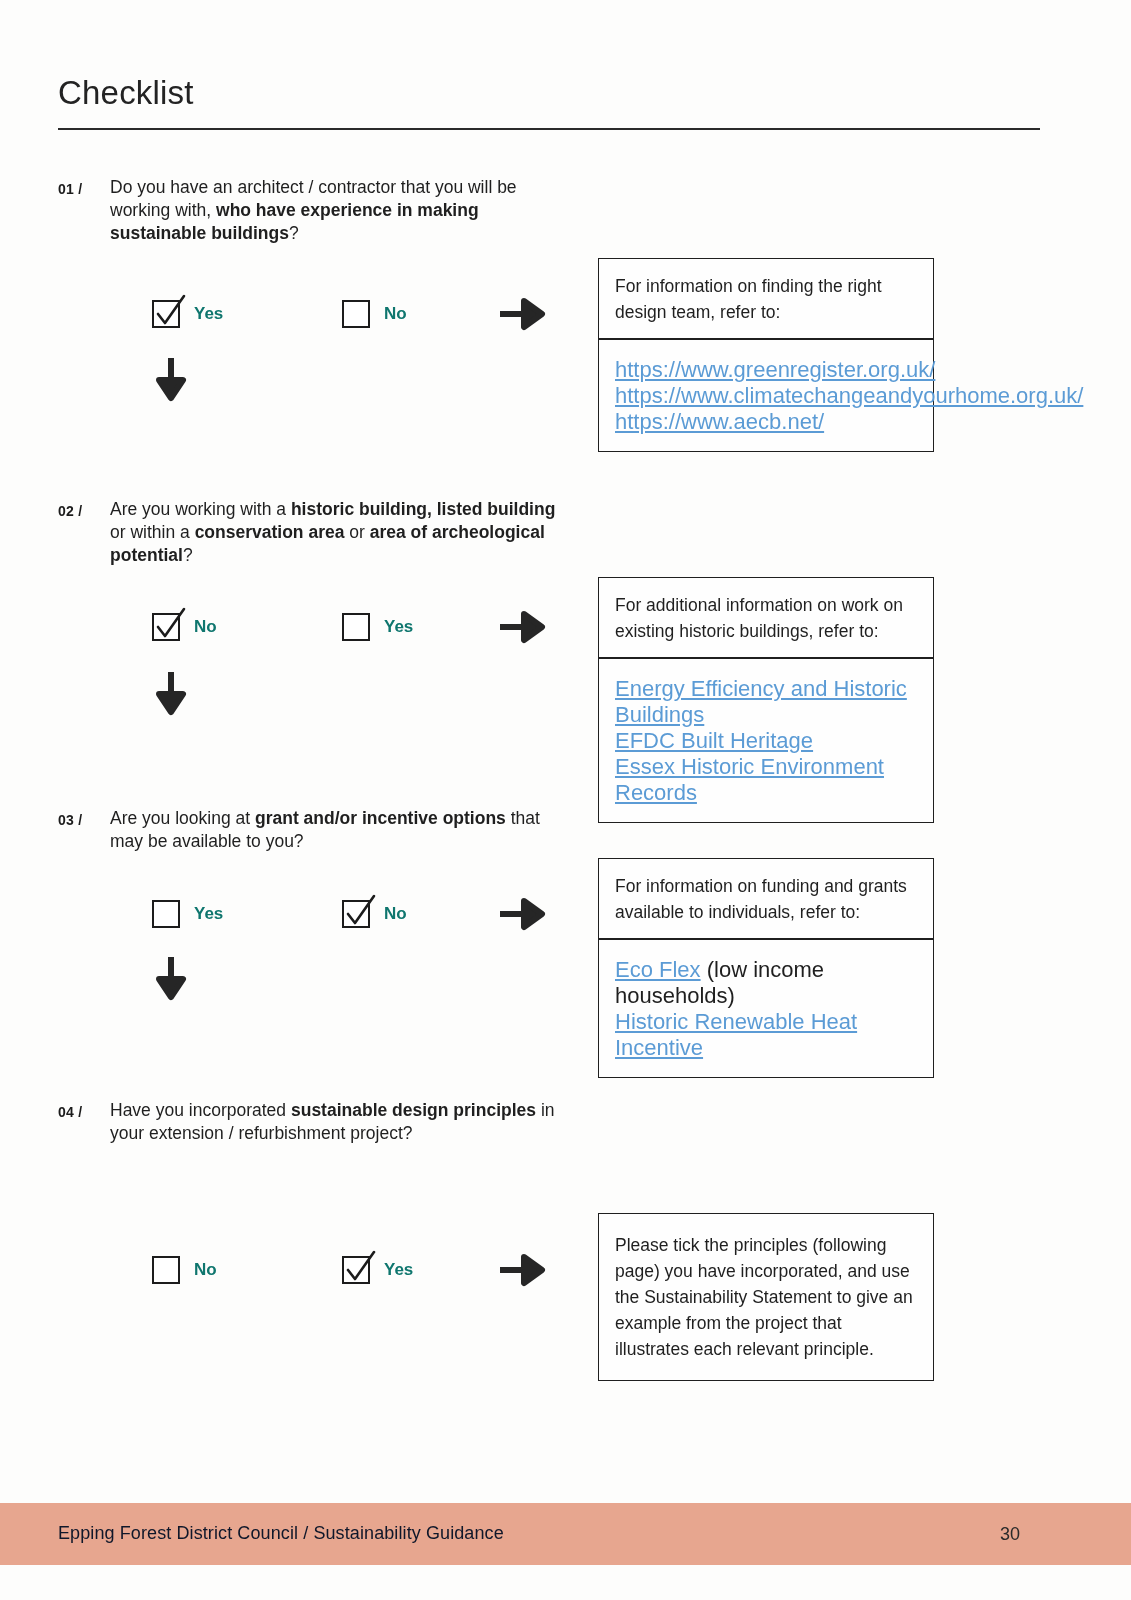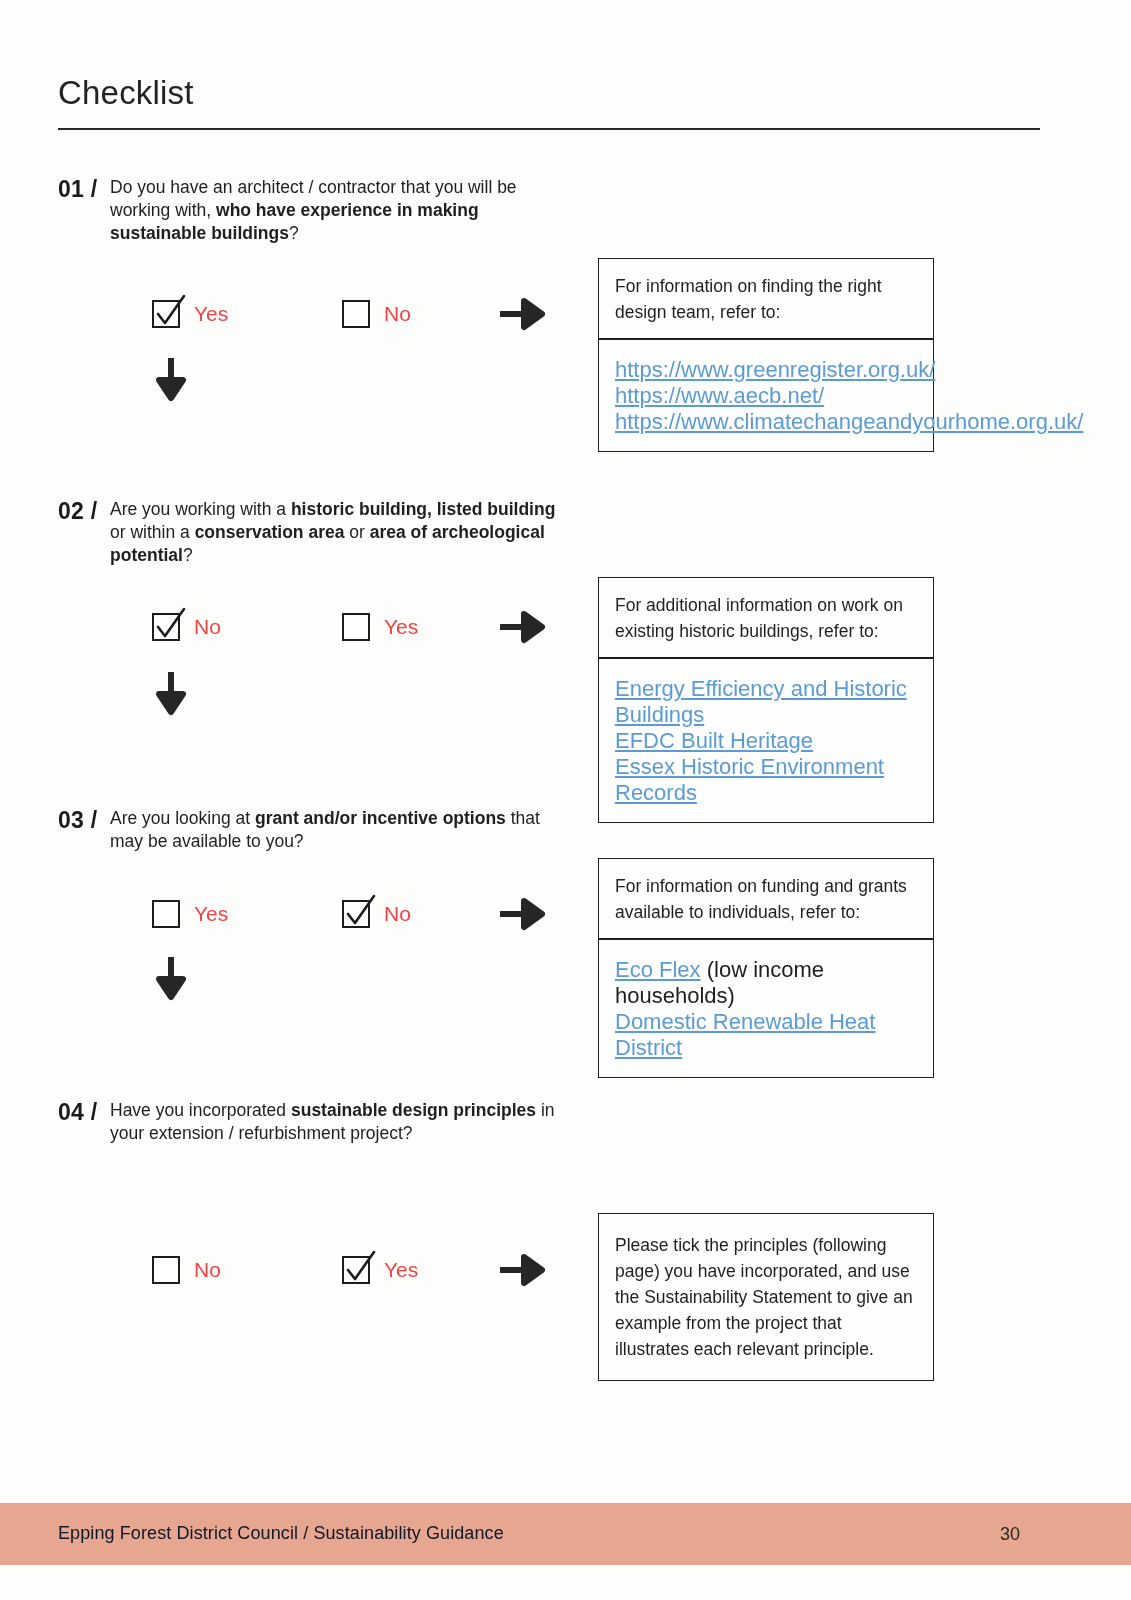--- a/index.html
+++ b/index.html
@@ -44,21 +44,21 @@
     left: 58px;
     width: 500px;
   }
   .qhead {
     display: flex;
     align-items: flex-start;
   }
   .qnum {
     flex: 0 0 auto;
     width: 52px;
-    font-size: 23px;
+    font-size: 14px;
     font-weight: 700;
     color: #1b1b1b;
     line-height: 27px;
     letter-spacing: 0.3px;
   }
   .qtext {
     flex: 1 1 auto;
     font-size: 17.5px;
     line-height: 23px;
     color: #1f1f1f;
@@ -92,23 +92,24 @@
   }
   .cbox .tick {
     position: absolute;
     left: -2px;
     top: -8px;
     width: 36px;
     height: 38px;
     pointer-events: none;
   }
   .opt-label {
-    font-size: 21px;
-    color: #ef4444;
+    font-size: 17px;
+    color: #0f766e;
     line-height: 20px;
+    font-weight: bold;
   }
 
   .arrow-right {
     position: absolute;
     left: 440px;
     top: -3px;
     width: 52px;
     height: 34px;
   }
   .arrow-down {
@@ -297,39 +298,39 @@
           <path d="M2 17 L30 17 M26 4 L44 17 L26 30 Z" fill="#262626" stroke="#262626" stroke-width="6" stroke-linejoin="round" stroke-linecap="butt"></path>
         </svg>
       </div>
     </div>
   <div id="infoboxes-root">
       <div class="infobox" style="top: 258px;">
         <div class="info-head">For information on finding the right design team, refer to:</div>
         <div class="info-div"></div>
         <div class="info-body">
           <div><span class="lnk">https://www.greenregister.org.uk/</span></div>
+          <div><span class="lnk">https://www.climatechangeandyourhome.org.uk/</span></div>
           <div><span class="lnk">https://www.aecb.net/</span></div>
-          <div><span class="lnk">https://www.climatechangeandyourhome.org.uk/</span></div>
         </div>
       </div>
       <div class="infobox" style="top: 577px;">
         <div class="info-head">For additional information on work on existing historic buildings, refer to:</div>
         <div class="info-div"></div>
         <div class="info-body">
           <div><span class="lnk">Energy Efficiency and Historic Buildings</span></div>
           <div><span class="lnk">EFDC Built Heritage</span></div>
           <div><span class="lnk">Essex Historic Environment Records</span></div>
         </div>
       </div>
       <div class="infobox" style="top: 858px;">
         <div class="info-head">For information on funding and grants available to individuals, refer to:</div>
         <div class="info-div"></div>
         <div class="info-body">
           <div><span class="lnk">Eco Flex</span><span> (low income households)</span></div>
-          <div><span class="lnk">Domestic Renewable Heat District</span></div>
+          <div><span class="lnk">Historic Renewable Heat Incentive</span></div>
         </div>
       </div>
       <div class="infobox" style="top: 1213px;">
         <div class="info-plain">Please tick the principles (following page) you have incorporated, and use the Sustainability Statement to give an example from the project that illustrates each relevant principle.</div>
       </div>
     </div>
 
   <div class="footer-band"></div>
   <div class="footer-text">Epping Forest District Council / Sustainability Guidance</div>
   <div class="footer-page">30</div>

